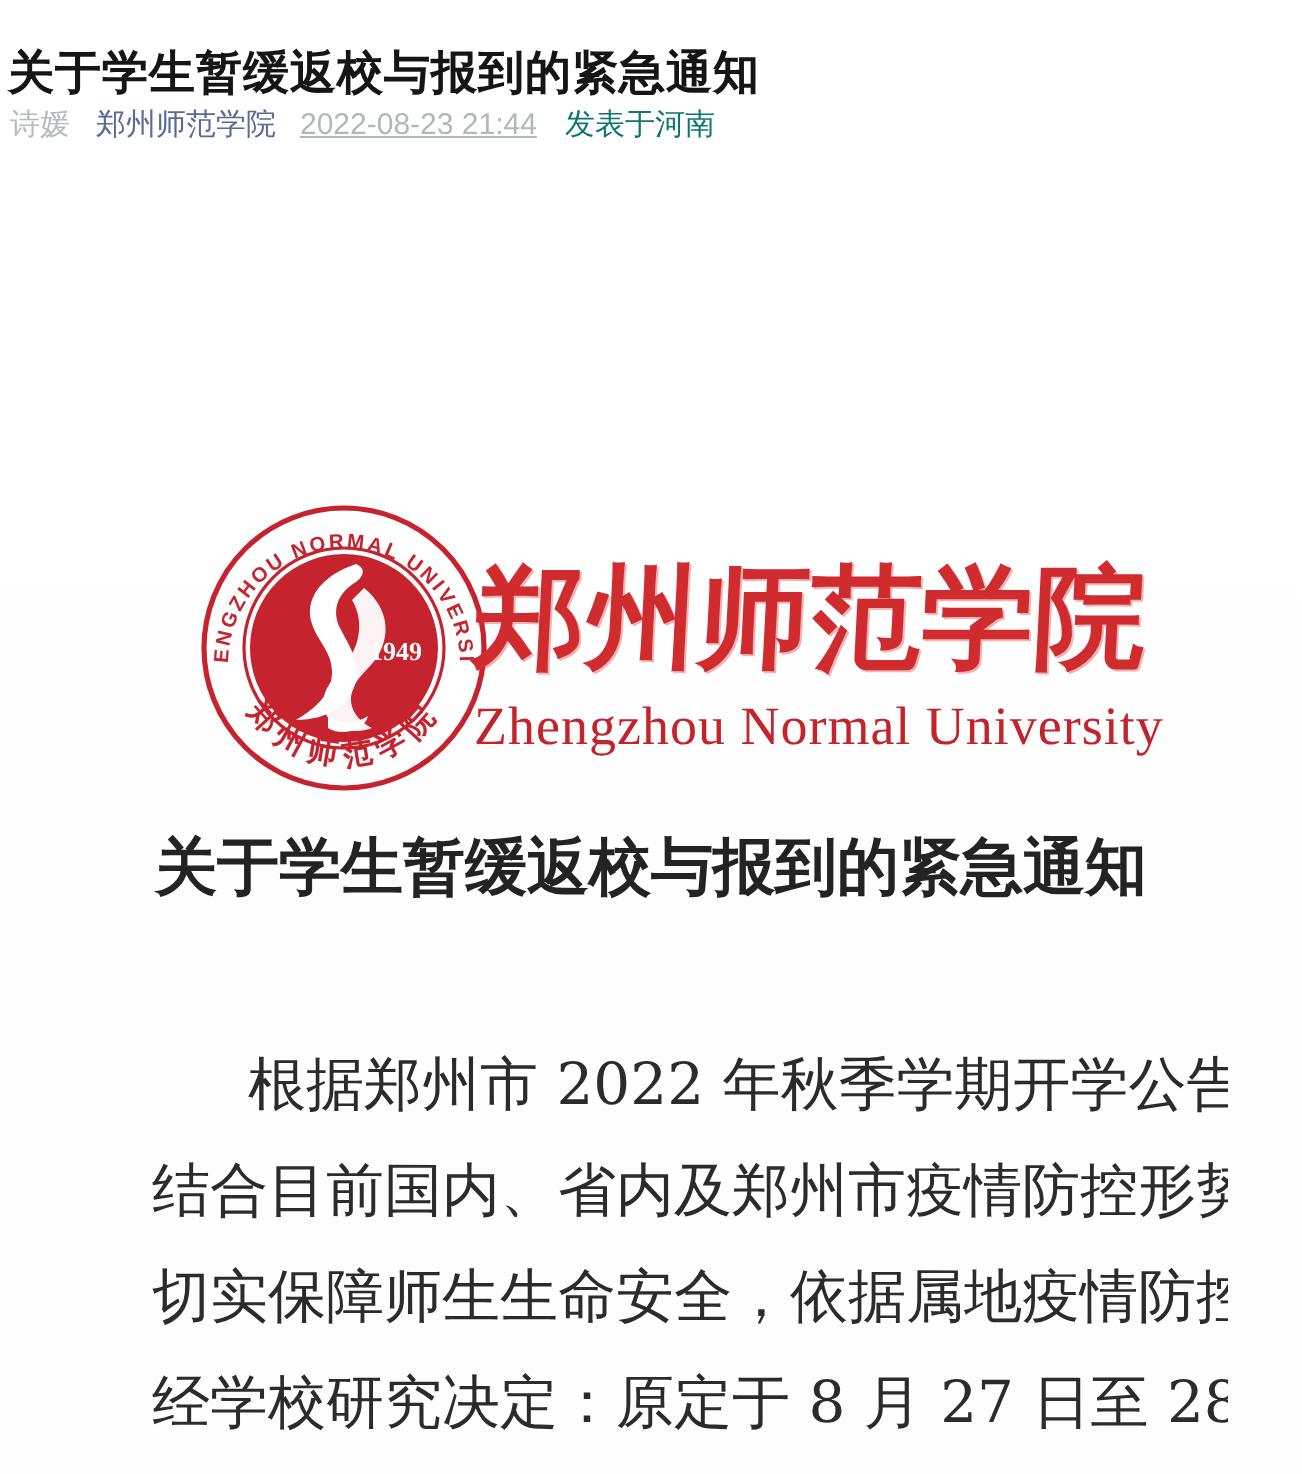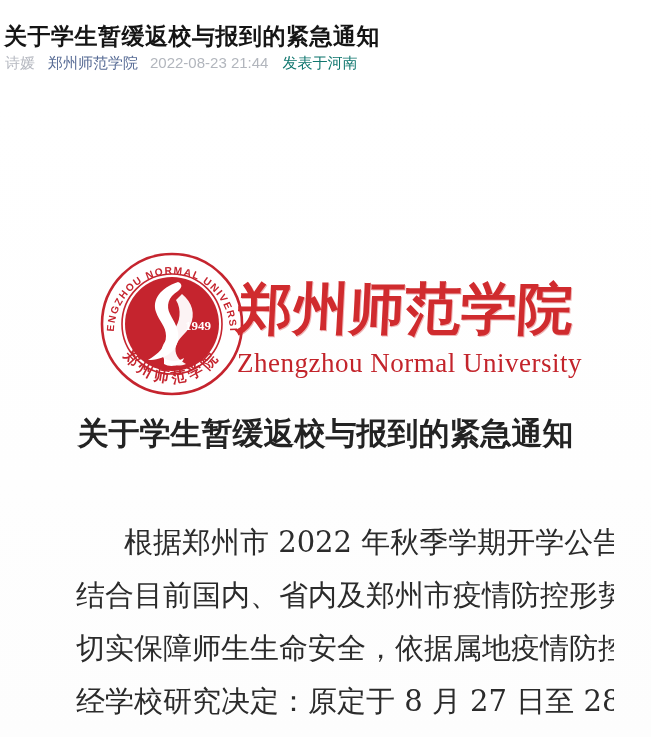--- a/index.html
+++ b/index.html
@@ -14,21 +14,21 @@
     position:absolute;left:4px;top:6px;width:640px;
     font-size:23px;font-weight:700;color:#151515;letter-spacing:0.5px;
     line-height:30px;
   }
   .byline{
     position:absolute;left:5px;top:52px;width:640px;height:22px;
     font-size:15px;line-height:22px;white-space:nowrap;
   }
   .byline .author{color:#b7bac2;margin-right:13px;}
   .byline .account{color:#576b95;margin-right:12px;cursor:pointer;}
-  .byline .timestamp{color:#b2b6bd;margin-right:14px;}
+  .byline .timestamp{color:#b2b6bd;margin-right:14px;text-decoration:underline;}
   .byline .location{color:#0f766e;}
 
   
   .notice-image{
     position:absolute;left:0;top:100px;width:651px;height:637px;
     background:linear-gradient(180deg,#ffffff 0%,#fefefe 60%,#fdfdfd 100%);
   }
   .seal{position:absolute;left:98px;top:150px;width:148px;height:148px;}
   .calligraphy-name{
     position:absolute;left:237px;top:168px;width:340px;height:84px;

